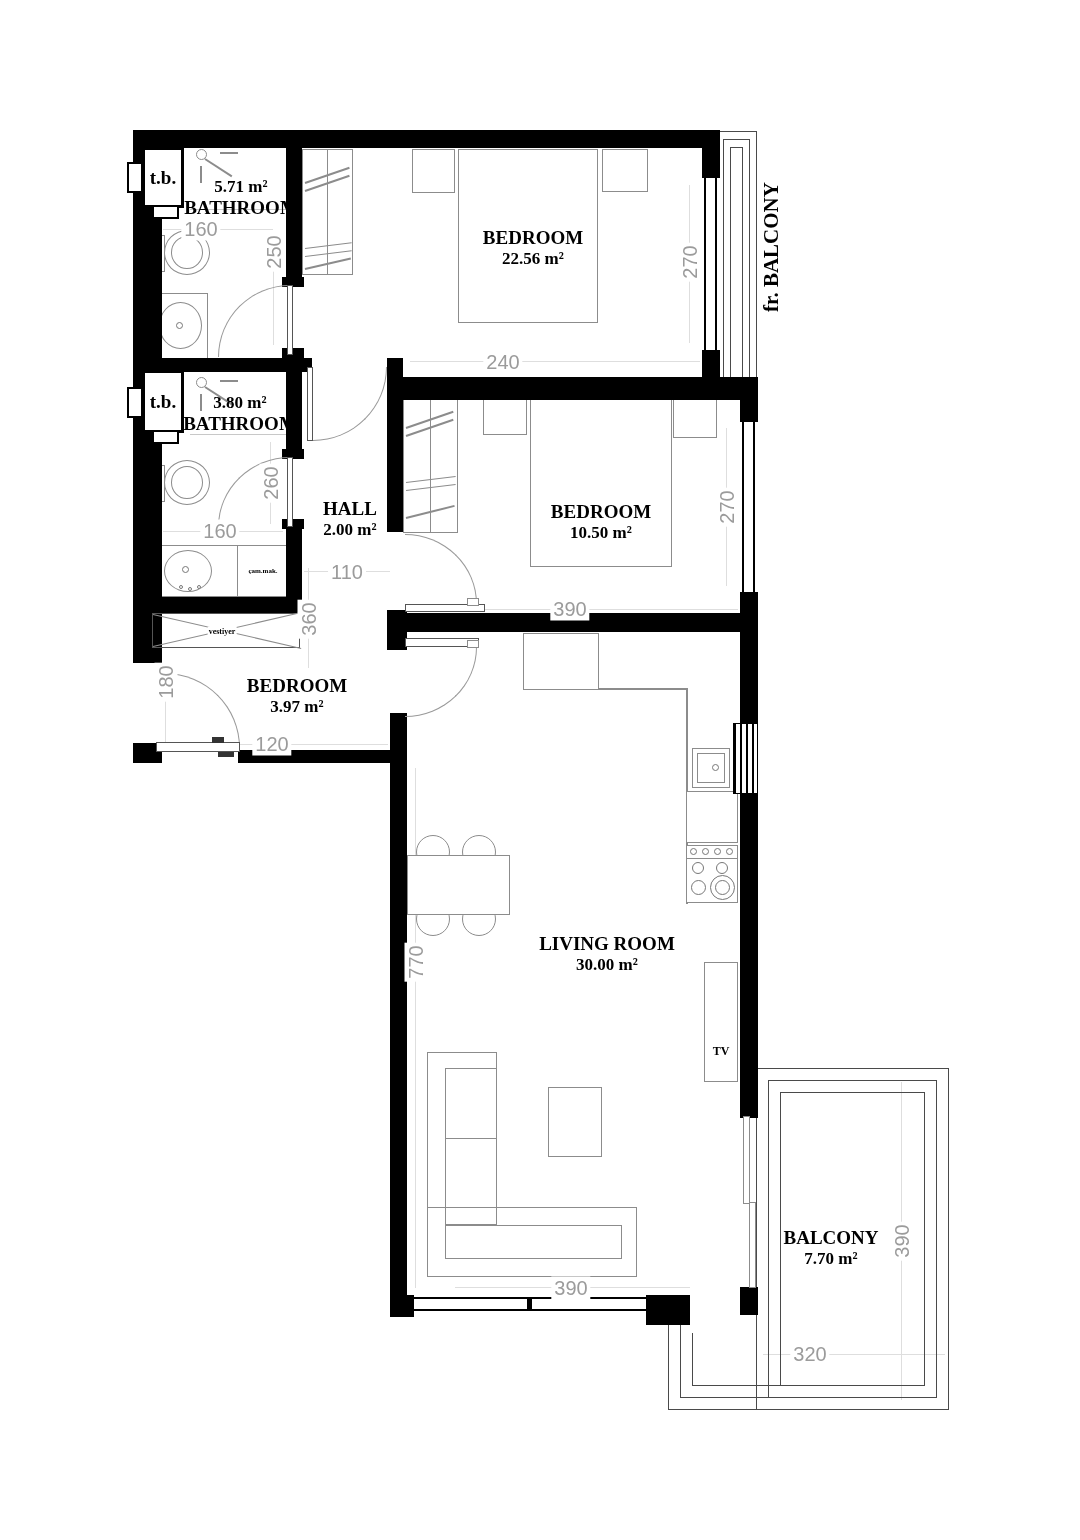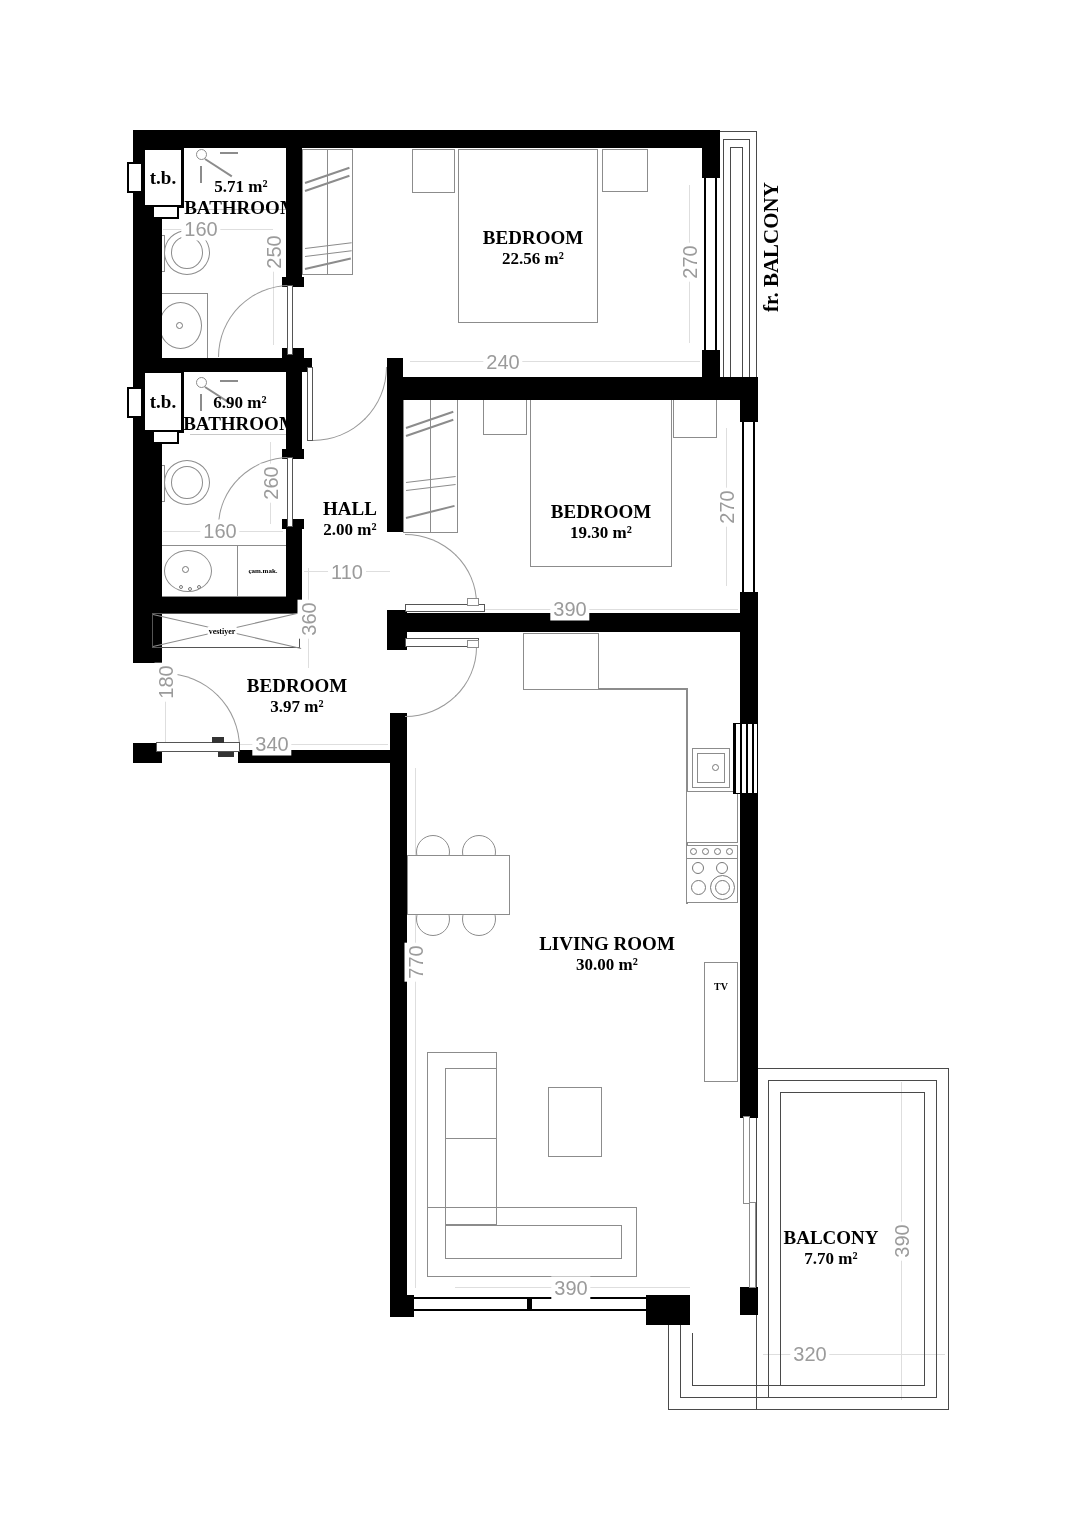--- a/index.html
+++ b/index.html
@@ -239,61 +239,61 @@
 
   <div class="rlabel" style="left:241px;top:198px">
     <span class="ar">5.71 m²</span>
     <span class="nm">BATHROOM</span>
   </div>
   <div class="rlabel" style="left:533px;top:248px">
     <span class="nm">BEDROOM</span>
     <span class="ar">22.56 m²</span>
   </div>
   <div class="rlabel" style="left:240px;top:414px">
-    <span class="ar">6.90 m²</span>
+    <span class="ar">3.80 m²</span>
     <span class="nm">BATHROOM</span>
   </div>
   <div class="rlabel" style="left:350px;top:519px">
     <span class="nm">HALL</span>
     <span class="ar">2.00 m²</span>
   </div>
   <div class="rlabel" style="left:601px;top:522px">
     <span class="nm">BEDROOM</span>
-    <span class="ar">19.30 m²</span>
+    <span class="ar">10.50 m²</span>
   </div>
   <div class="rlabel" style="left:297px;top:696px">
     <span class="nm">BEDROOM</span>
     <span class="ar">3.97 m²</span>
   </div>
   <div class="rlabel" style="left:607px;top:954px">
     <span class="nm">LIVING ROOM</span>
     <span class="ar">30.00 m²</span>
   </div>
   <div class="rlabel" style="left:831px;top:1248px">
     <span class="nm">BALCONY</span>
     <span class="ar">7.70 m²</span>
   </div>
   <div class="vlabel" style="left:771px;top:247px">fr. BALCONY</div>
 
   <div class="tinytxt" style="left:222px;top:631px;font-size:8px">vestiyer</div>
   <div class="tinytxt" style="left:263px;top:571px;font-size:7px">çam.mak.</div>
   <div class="tinytxt" style="left:561px;top:660px;font-size:7.5px"></div>
   <div class="tinytxt v" style="left:712px;top:817px;font-size:7.5px"></div>
-  <div class="tinytxt" style="left:721px;top:986px;font-size:10px">TV</div>
+  <div class="tinytxt" style="left:721px;top:1051px;font-size:12px">TV</div>
 
   <div class="dim" style="left:201px;top:229px">160</div>
   <div class="dim v" style="left:274px;top:252px">250</div>
   <div class="dim" style="left:503px;top:362px">240</div>
   <div class="dim v" style="left:690px;top:262px">270</div>
   <div class="dim v" style="left:271px;top:483px">260</div>
   <div class="dim" style="left:220px;top:531px">160</div>
   <div class="dim" style="left:347px;top:572px">110</div>
   <div class="dim v" style="left:309px;top:619px">360</div>
   <div class="dim" style="left:570px;top:609px">390</div>
   <div class="dim v" style="left:727px;top:507px">270</div>
   <div class="dim v" style="left:166px;top:682px">180</div>
-  <div class="dim" style="left:272px;top:744px">340</div>
+  <div class="dim" style="left:272px;top:744px">120</div>
   <div class="dim v" style="left:416px;top:962px">770</div>
   <div class="dim" style="left:571px;top:1288px">390</div>
   <div class="dim v" style="left:902px;top:1241px">390</div>
   <div class="dim" style="left:810px;top:1354px">320</div>
 
 </div>
 
 </body></html>

